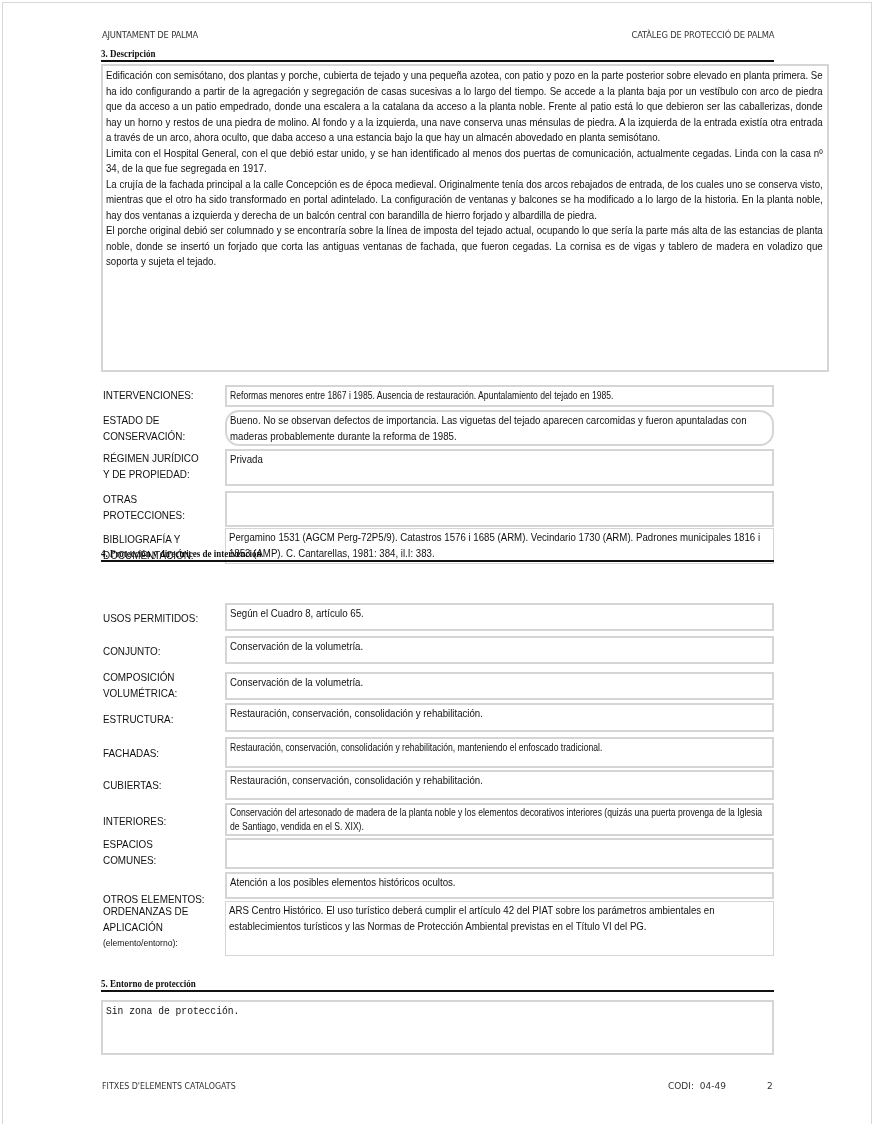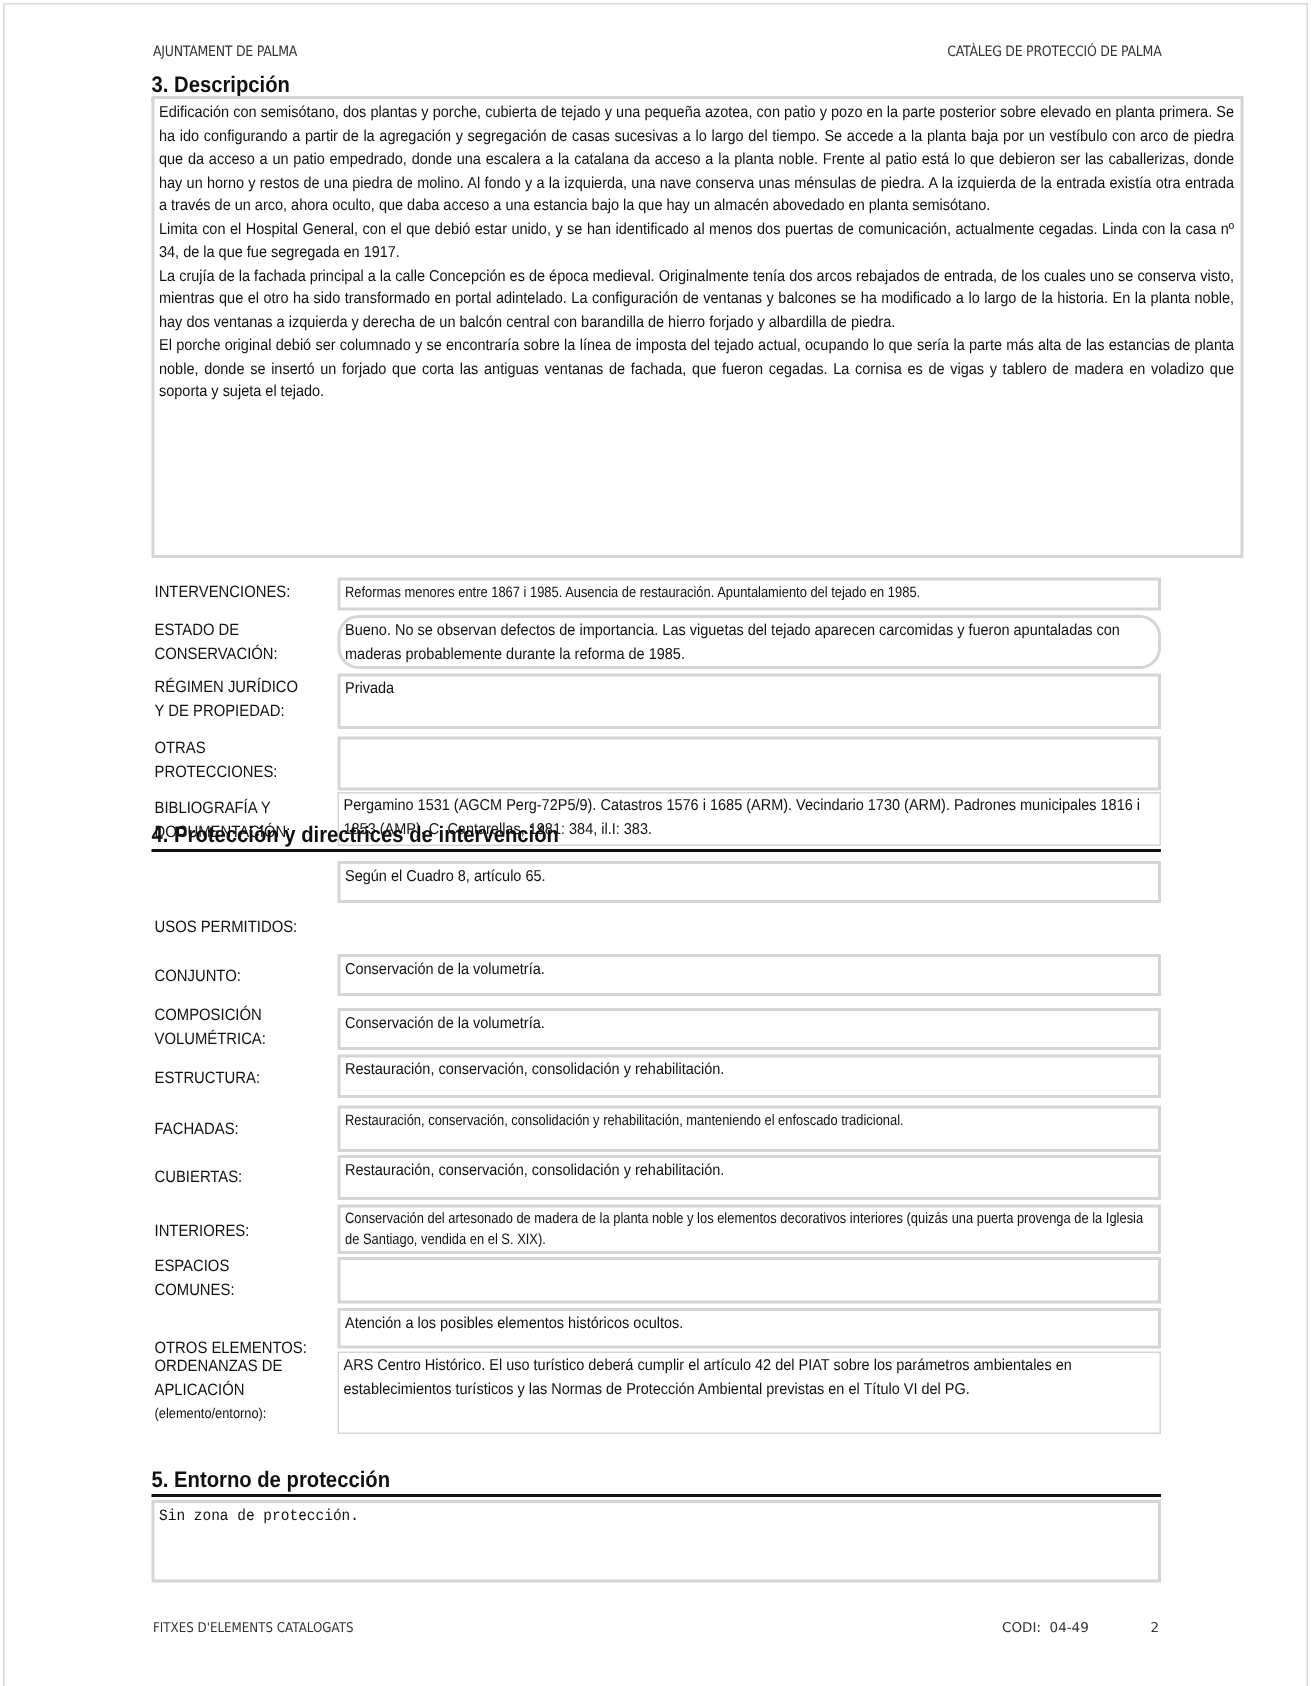--- a/index.html
+++ b/index.html
@@ -1,21 +1,21 @@
 <!DOCTYPE html>
 <html><head>
 <meta charset="utf-8">
 <style>
   html, body { margin:0; padding:0; background:#ffffff; }
   body { width:874px; height:1124px; position:relative; overflow:hidden; font-family:"Liberation Sans", sans-serif; color:#111; }
   .page-frame { position:absolute; left:2px; top:2px; width:868px; height:1130px; border:1px solid #d8d8d8; border-bottom:none; }
   .running-head { position:absolute; top:29px; font-size:9.5px; letter-spacing:-0.2px; color:#333; font-family:"DejaVu Sans", sans-serif; transform:scaleX(0.88); }
   .rh-left { left:102px; transform-origin:left center; }
   .rh-right { right:100px; transform-origin:right center; }
-  .section-title { position:absolute; left:101px; width:673px; font-family:Liberation Sans, sans-serif; font-weight:bold; font-size:15px; color:#111; border-bottom:2px solid #111; padding-bottom:1px; transform-origin:left; }
+  .section-title { position:absolute; left:101px; width:673px; font-family:Liberation Serif, serif; font-weight:bold; font-size:10px; color:#111; border-bottom:2px solid #111; padding-bottom:1px; transform-origin:left; }
   .section-title span { display:inline-block; transform:scaleX(0.9); transform-origin:left; }
   .box { position:absolute; border:2px solid #d5d5d5; background:#fff; box-sizing:border-box; font-size:10.5px; line-height:15.5px; color:#111; padding:1px 3px; }
   .desc-box { left:101px; top:64px; width:728px; height:308px; padding:2px 3px; text-align:justify; }
   .desc-box p { margin:0; }
   .desc-text { display:block; transform:scaleX(0.92); transform-origin:left top; width:108.5%; }
   .label { position:absolute; left:103px; font-size:11px; line-height:15.5px; color:#111; width:125px; }
   .label .inner { display:inline-block; transform:scaleX(0.9); transform-origin:left; white-space:nowrap; }
   .label .small { font-size:9.5px; }
   .field { left:225px; width:549px; }
   .field .t { display:block; transform:scaleX(0.92); transform-origin:left top; width:108.5%; }
@@ -77,21 +77,21 @@
   <span class="inner">BIBLIOGRAFÍA Y</span><br>
   <span class="inner">DOCUMENTACIÓN:</span>
 </div>
 <div class="box field" style="top:528px; height:36px; border-width:1px;">
     <span class="t">Pergamino 1531 (AGCM Perg-72P5/9). Catastros 1576 i 1685 (ARM). Vecindario 1730 (ARM). Padrones municipales 1816 i 1853 (AMP). C. Cantarellas, 1981: 384, il.I: 383.</span>
   </div>
 
 <div class="section-title" style="top:548px;"><span>4. Protección y directrices de intervención</span></div>
 
 <div class="label" style="top:611px;"><span class="inner">USOS PERMITIDOS:</span></div>
-<div class="box field" style="top:574px; height:28px;">
+<div class="box field" style="top:603px; height:28px;">
     <span class="t">Según el Cuadro 8, artículo 65.</span>
   </div>
 
 <div class="label" style="top:644px;"><span class="inner">CONJUNTO:</span></div>
 <div class="box field" style="top:636px; height:28px;">
     <span class="t">Conservación de la volumetría.</span>
   </div>
 
 <div class="label" style="top:670px;">
   <span class="inner">COMPOSICIÓN</span><br>

